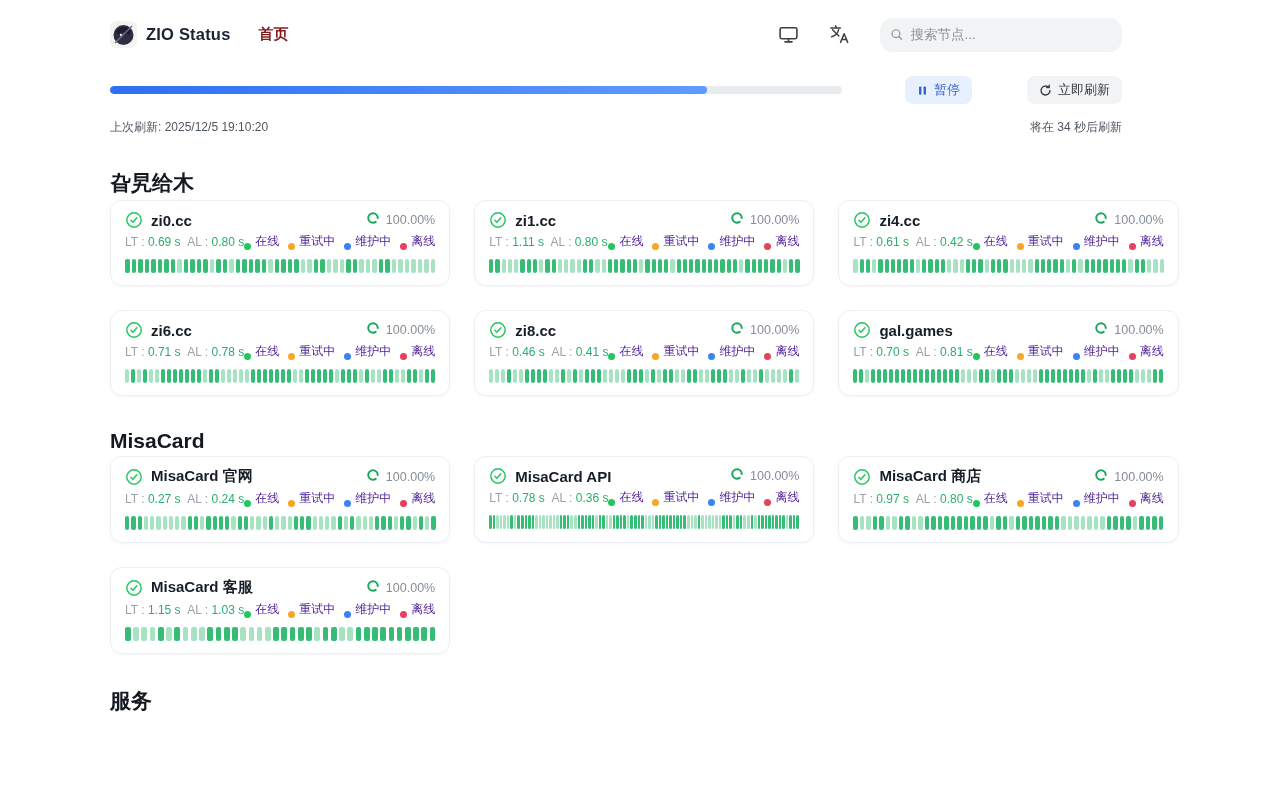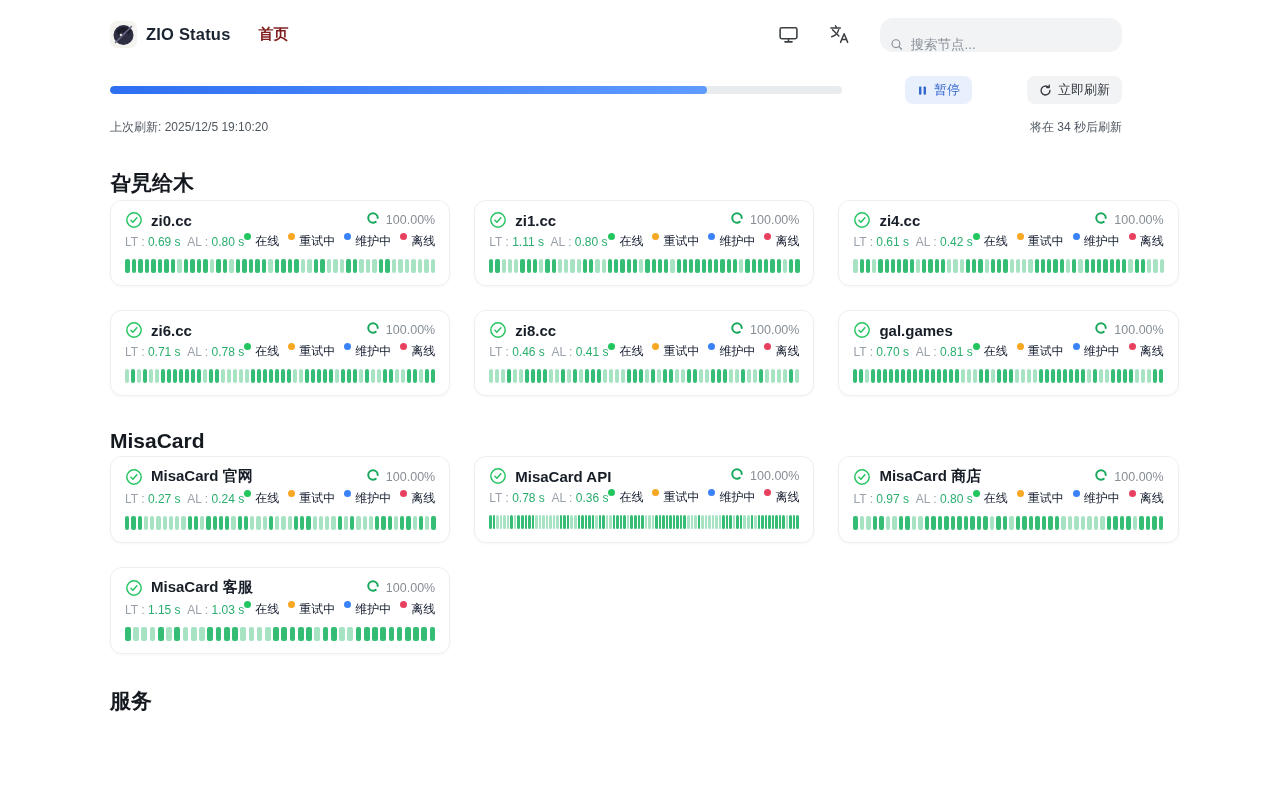--- a/index.html
+++ b/index.html
@@ -10,21 +10,21 @@
   
   header { display:flex; align-items:center; height:50px; padding-top:19px; }
   .logo { width:27px; height:27px; border-radius:6px; overflow:hidden; flex:0 0 auto;
     display:flex; align-items:center; justify-content:center; cursor:pointer; }
   .brand { font-size:16.5px; font-weight:700; margin-left:9px; letter-spacing:.2px; }
   .nav-home { font-size:15px; font-weight:700; margin-left:28px; color:#7f1d1d; cursor:pointer; }
   .hspacer { flex:1; }
   .icon-btn { background:none; border:none; cursor:pointer; padding:4px; display:flex; align-items:center; }
   .icon-btn + .icon-btn { margin-left:22px; }
   .search { margin-left:26px; width:242px; height:34px; background:#f1f3f4; border-radius:13px;
-    display:flex; align-items:flex-end; padding:0 10px; }
+    display:flex; align-items:center; padding:0 10px; }
   .search input { border:none; outline:none; background:transparent; font-size:13.5px; width:100%;
     margin-left:7px; color:#3c4043; font-family:inherit; }
   .search input::placeholder { color:#8a9099; }
 
   
   .refresh-row { display:flex; align-items:center; margin-top:26px;gap:43px; }
   .progress-track { flex:1; height:8px; border-radius:4px; background:#e9ecef; overflow:hidden; margin-right:20px; }
   .progress-fill { height:100%; border-radius:4px; background:linear-gradient(90deg,#2e6ff2,#5f9bff); }
   .btn { display:flex; align-items:center; gap:6px; border:none; cursor:pointer;
     height:28px; padding:0 12px; border-radius:8px; font-size:13px; font-family:inherit; font-weight:500; }
@@ -55,21 +55,21 @@
     box-shadow:0 1px 3px rgba(20,30,40,.04); cursor:pointer; }
   .card-head { display:flex; align-items:center; }
   .chk { display:flex; flex:0 0 auto; }
   .svc-name { font-size:15px; font-weight:700; margin-left:8px; color:#171e27; white-space:nowrap; }
   .uptime { margin-left:auto; display:flex; align-items:center; gap:6px; }
   .pct { font-size:12.5px; color:#868e96; }
   .card-metrics { display:flex; align-items:center; margin-top:4px; font-size:12px; }
   .lat { color:#9aa1ab; white-space:nowrap; }
   .lat b { font-weight:400; color:#29ae6e; }
   .legend { margin-left:auto; display:flex; align-items:center; gap:9px; }
-  .legend-item { display:flex; align-items:flex-start; gap:4px; color:#0f172a; white-space:nowrap; }
+  .legend-item { display:flex; align-items:flex-end; gap:4px; color:#4c1d95; white-space:nowrap; }
   .dot { width:7px; height:7px; border-radius:50%; display:inline-block; }
   .bars { display:flex; height:14px; margin-top:9px; }
   .bar { flex:1; border-radius:2px; background:var(--bar-dark,#36bd75); }
   .bar.light { background:var(--bar-light,#a7e3c3); }
 </style>
 </head>
 <body>
 
 <div class="container">
 

